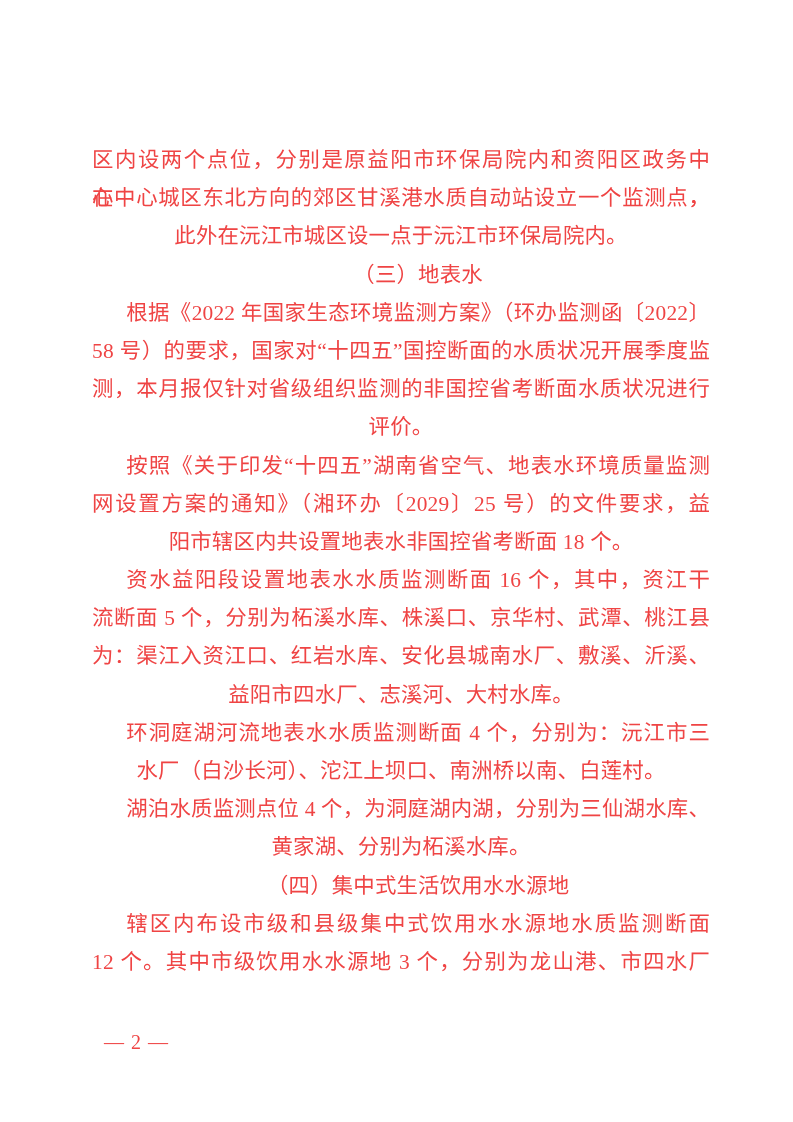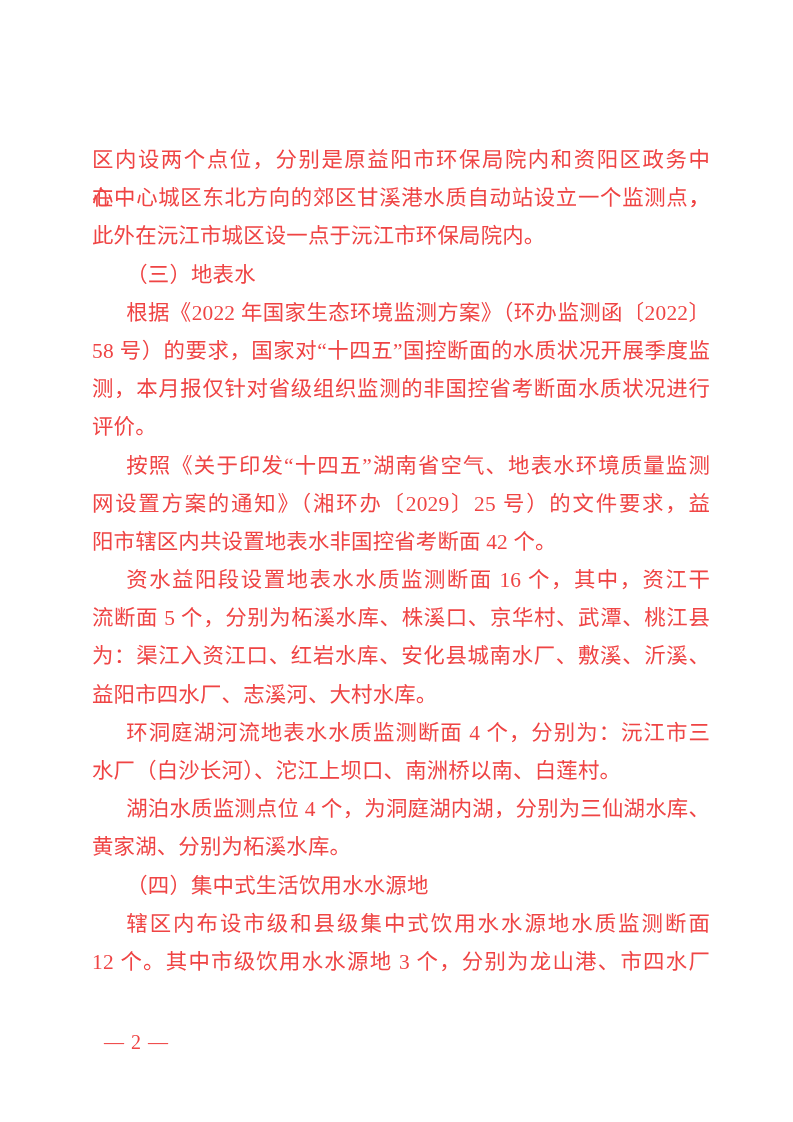--- a/index.html
+++ b/index.html
@@ -18,21 +18,21 @@
   .doc-body {
     position: absolute;
     left: 92px;
     top: 141px;
     width: 618px;
   }
   .line {
     font-size: 21.4px;
     line-height: 38.2px;
     height: 38.2px;
-    text-align: left;
+    text-align: center;
     letter-spacing: 0.2px;
     white-space: normal;
   }
   .line.justify {
     text-align: justify;
     text-align-last: justify;
   }
   .line.indent {
     text-indent: 1.6em;
   }
@@ -56,21 +56,21 @@
       <div class="line justify">区内设两个点位，分别是原益阳市环保局院内和资阳区政务中心，</div>
       <div class="line justify">在中心城区东北方向的郊区甘溪港水质自动站设立一个监测点，</div>
       <div class="line">此外在沅江市城区设一点于沅江市环保局院内。</div>
       <div class="line indent heading">（三）地表水</div>
       <div class="line indent justify">根据《2022 年国家生态环境监测方案》（环办监测函〔2022〕</div>
       <div class="line justify">58 号）的要求，国家对“十四五”国控断面的水质状况开展季度监</div>
       <div class="line justify">测，本月报仅针对省级组织监测的非国控省考断面水质状况进行</div>
       <div class="line">评价。</div>
       <div class="line indent justify">按照《关于印发“十四五”湖南省空气、地表水环境质量监测</div>
       <div class="line justify">网设置方案的通知》（湘环办〔2029〕25 号）的文件要求，益</div>
-      <div class="line">阳市辖区内共设置地表水非国控省考断面 42 个。</div>
+      <div class="line">阳市辖区内共设置地表水非国控省考断面 18 个。</div>
       <div class="line indent justify">资水益阳段设置地表水水质监测断面 16 个，其中，资江干</div>
       <div class="line justify">流断面 5 个，分别为柘溪水库、株溪口、京华村、武潭、桃江县</div>
       <div class="line justify">为：渠江入资江口、红岩水库、安化县城南水厂、敷溪、沂溪、</div>
       <div class="line">益阳市四水厂、志溪河、大村水库。</div>
       <div class="line indent justify">环洞庭湖河流地表水水质监测断面 4 个，分别为：沅江市三</div>
       <div class="line">水厂（白沙长河）、沱江上坝口、南洲桥以南、白莲村。</div>
       <div class="line indent justify">湖泊水质监测点位 4 个，为洞庭湖内湖，分别为三仙湖水库、</div>
       <div class="line">黄家湖、分别为柘溪水库。</div>
       <div class="line indent heading">（四）集中式生活饮用水水源地</div>
       <div class="line indent justify">辖区内布设市级和县级集中式饮用水水源地水质监测断面</div>

